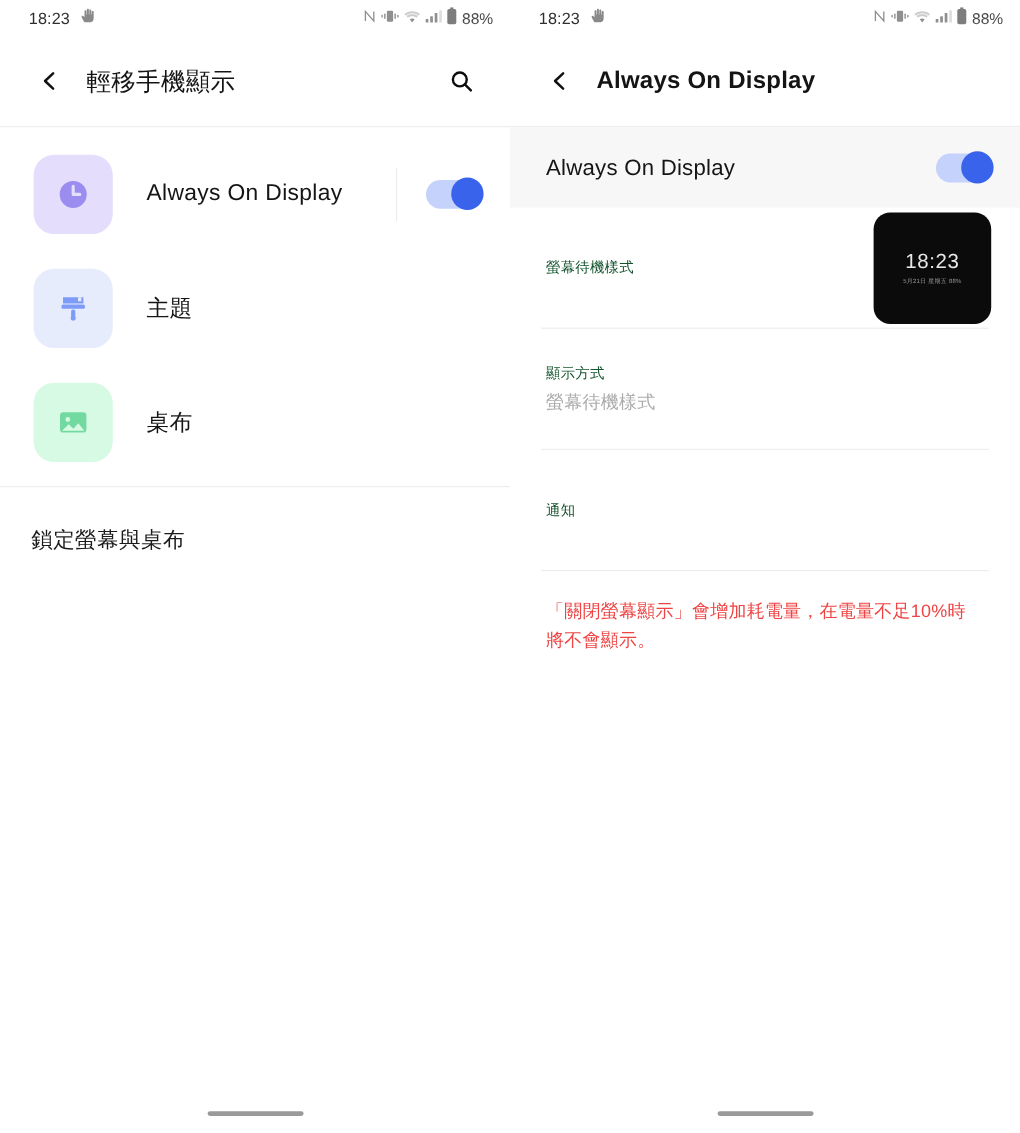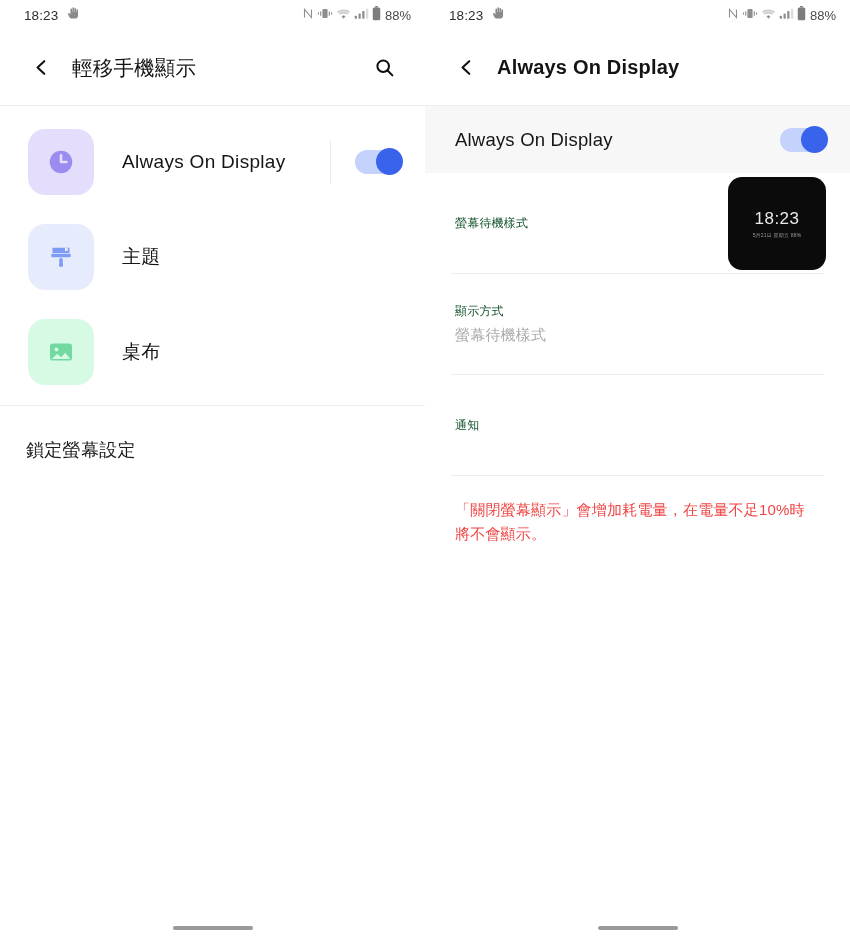--- a/index.html
+++ b/index.html
@@ -318,21 +318,21 @@
         <div class="tile-label">桌布</div>
         <div class="tile-spacer"></div>
       </div>
 
     </div>
 
     <div class="hr"></div>
 
     <div class="plain-list">
       <div class="plain-row">
-        <span class="plain-label">鎖定螢幕設定</span>
+        <span class="plain-label">鎖定螢幕與桌布</span>
       </div>
     </div>
 
     <div class="home-bar"></div>
   </div>
 
   <div class="phone">
 
     <div class="statusbar">
       <div class="sb-left">

